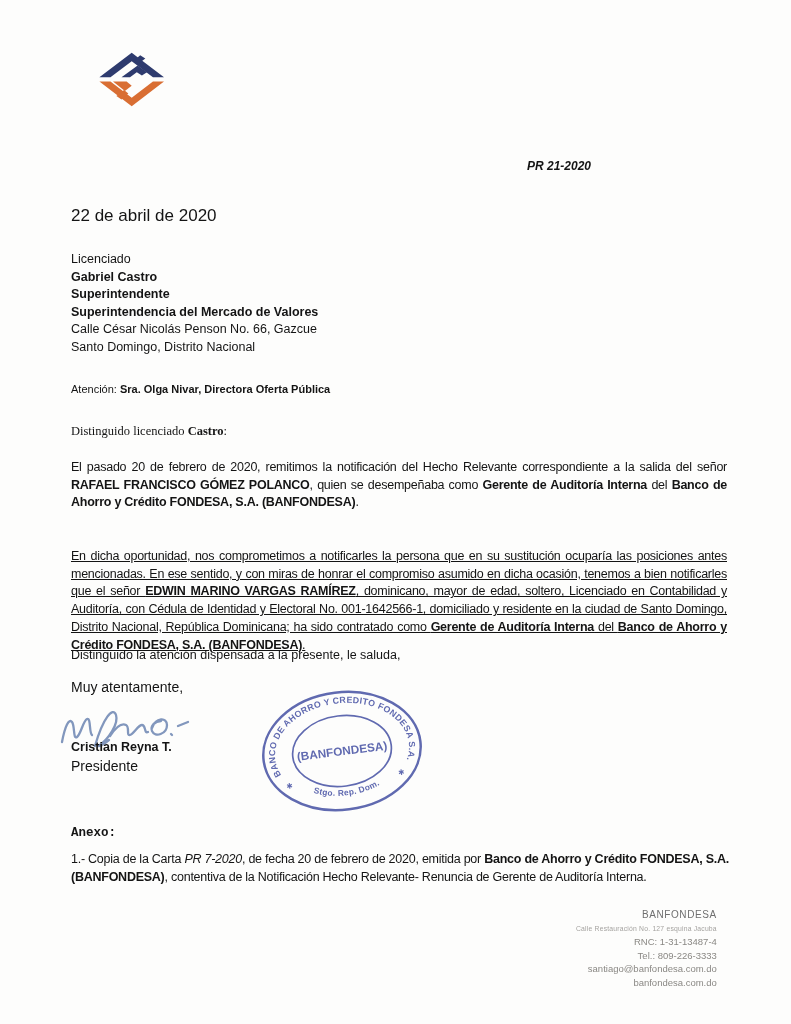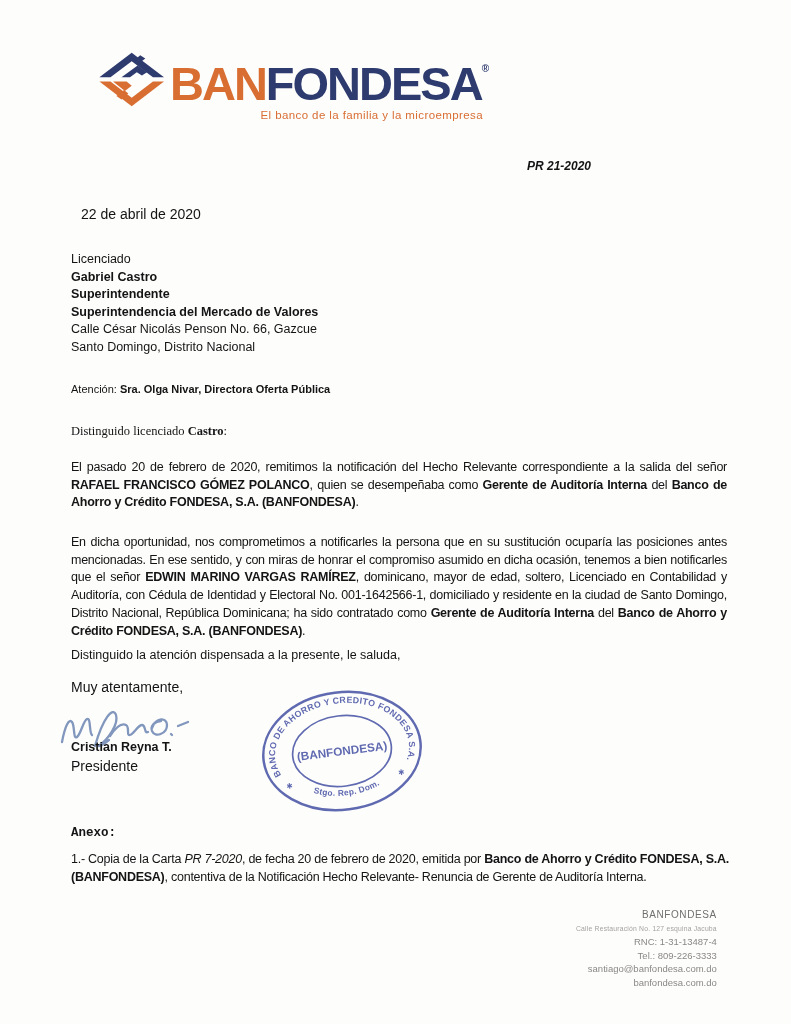--- a/index.html
+++ b/index.html
@@ -23,31 +23,31 @@
   }
   .brand-ban { color:#d96e33; }
   .brand-fondesa { color:#2e3b6e; }
   .brand-reg { font-size:10px; font-weight:700; color:#2e3b6e; vertical-align:28px; letter-spacing:0; }
   .tagline {
     color:#d96e33; font-size:11.5px; letter-spacing:.4px;
     text-align:right; margin-top:0px; padding-right:6px;
   }
   
   .ref { position:absolute; left:527px; top:159px; font-size:12px; font-style:italic; font-weight:700; }
-  .date-line { position:absolute; left:71px; top:206px; font-size:14px;margin-left:10px; }
+  .date-line { position:absolute; left:71px; top:206px; font-size:17px; }
   .recipient { position:absolute; left:71px; top:251px; font-size:12.5px; line-height:17.6px; }
   .attention { position:absolute; left:71px; top:383px; font-size:11px; }
   .greeting { position:absolute; left:71px; top:424px; font-size:12.5px;font-family:Liberation Serif, serif; }
   .para {
     position:absolute; left:71px; width:656px;
     font-size:12.5px; line-height:17.7px; letter-spacing:-0.25px;
     text-align:justify;
   }
   .p1 { top:459px; }
-  .p2 { top:534px; }
+  .p2 { top:548px;text-decoration:underline; }
   .thanks { position:absolute; left:71px; top:648px; font-size:12.5px; }
   .closing { position:absolute; left:71px; top:679px; font-size:14px; }
   .b { font-weight:700; }
   .i { font-style:italic; }
   
   .signature-svg { position:absolute; left:58px; top:698px; width:132px; height:54px; }
   .sig-name { position:absolute; left:71px; top:740px; font-size:12.5px; font-weight:700; }
   .sig-title { position:absolute; left:71px; top:758px; font-size:14px; }
   .stamp { position:absolute; left:258px; top:688px; width:168px; height:126px; transform:rotate(-7deg); opacity:.88; }
   
@@ -71,24 +71,20 @@
     <svg class="logo-icon" viewBox="0 0 80 76">
 
       <path d="M4,36 L42,7 L80,36 L67,36 L42,17 L17,36 Z" fill="#2e3b6e"></path>
       <path d="M30,36 L49,22 L60,30 L54,34 L48,30 L40,36 Z" fill="#2e3b6e"></path>
       <path d="M52,10 L58,14 L50,20 L45,16 Z" fill="#2e3b6e"></path>
 
       <path d="M4,41 L42,70 L80,41 L67,41 L42,60 L17,41 Z" fill="#d96e33"></path>
       <path d="M20,41 L34,52 L42,46 L36,41 Z" fill="#d96e33"></path>
       <path d="M30,62 L24,58 L33,51 L38,55 Z" fill="#d96e33"></path>
     </svg>
-    <div class="brand-block">
-      <div class="brand-text"><span class="brand-ban">BAN</span><span class="brand-fondesa">FONDESA</span><span class="brand-reg">®</span></div>
-      <div class="tagline">El banco de la familia y la microempresa</div>
-    </div>
   </div>
 
   <div class="ref">PR 21-2020</div>
 
   <div class="date-line">22 de abril de 2020</div>
 
   <div class="recipient">
     <div>Licenciado</div>
     <div class="b">Gabriel Castro</div>
     <div class="b">Superintendente</div>

